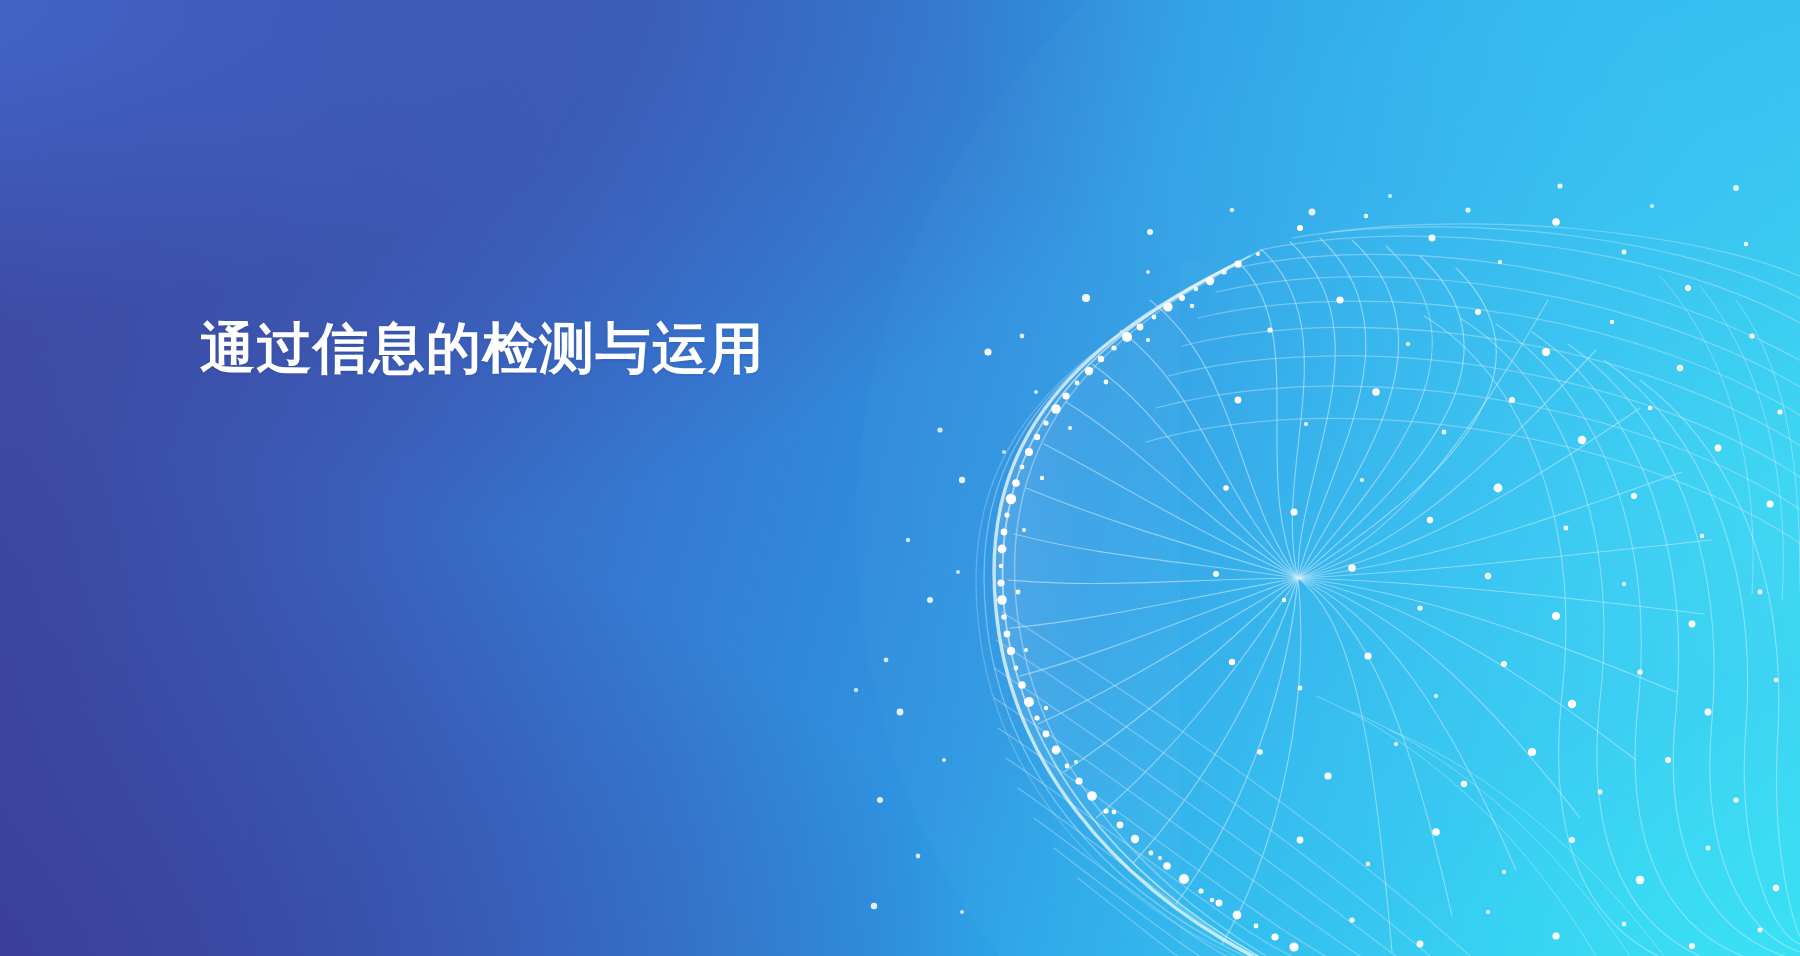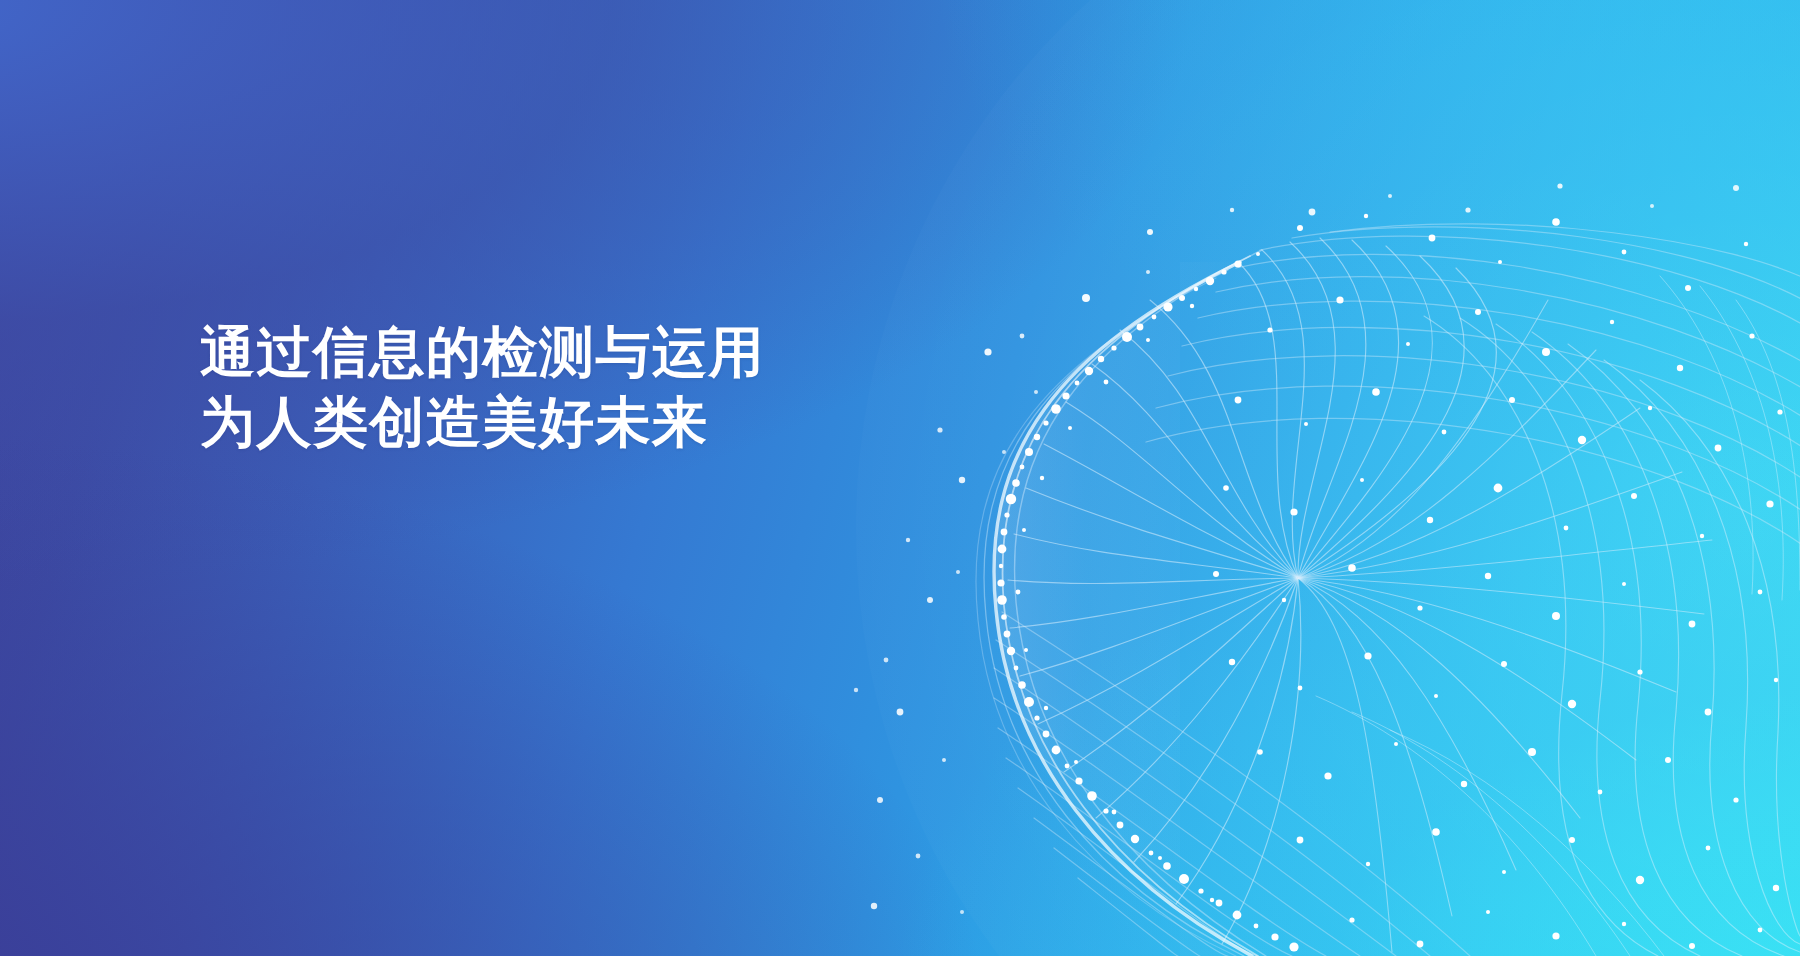--- a/index.html
+++ b/index.html
@@ -5,21 +5,21 @@
   html, body {
     margin: 0;
     padding: 0;
     background: #1b2a6b;
   }
   #stage {
     position: relative;
     width: 1800px;
     height: 956px;
     overflow: hidden;
-    font-family: Liberation Serif, serif;
+    font-family: Liberation Mono, monospace;
   }
 
   
   .bg-base {
     position: absolute;
     inset: 0;
     background: linear-gradient(105deg,
                 #3E419B 0%,
                 #3C4BA4 10%,
                 #3A5EB8 22%,
@@ -389,16 +389,15 @@
         <circle cx="962" cy="912" r="2.0" opacity="0.72"></circle>
         <circle cx="1560" cy="186" r="2.6" opacity="0.88"></circle>
         <circle cx="1652" cy="206" r="2.0" opacity="0.78"></circle>
         <circle cx="1736" cy="188" r="3.0" opacity="0.85"></circle>
       </g>
     </svg>
   </div>
 
   <div class="headline">
     <div>通过信息的检测与运用</div>
-    <div>为人类创造美好未来</div>
   </div>
 
 </div>
 
 </body></html>

